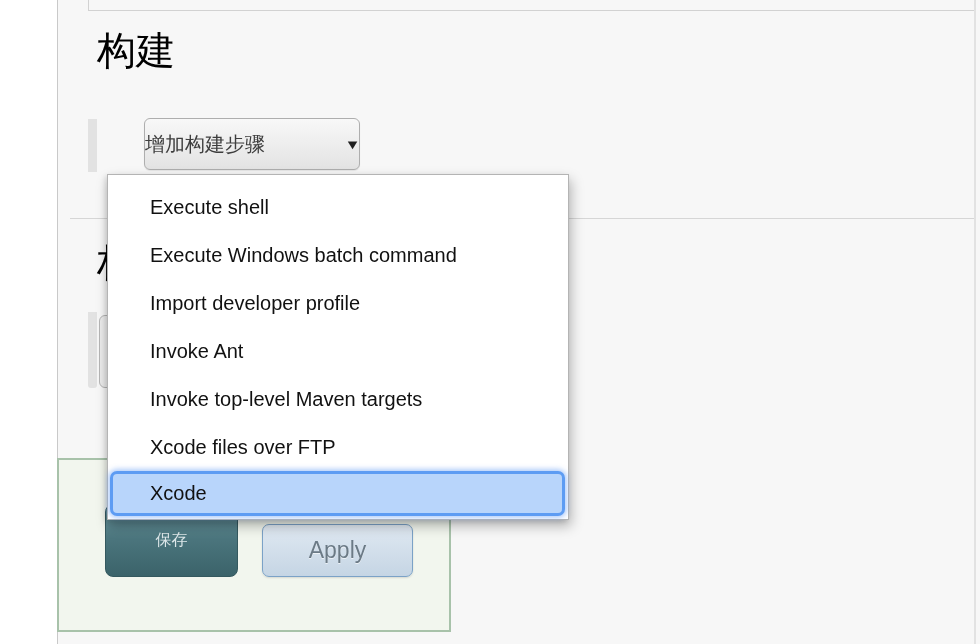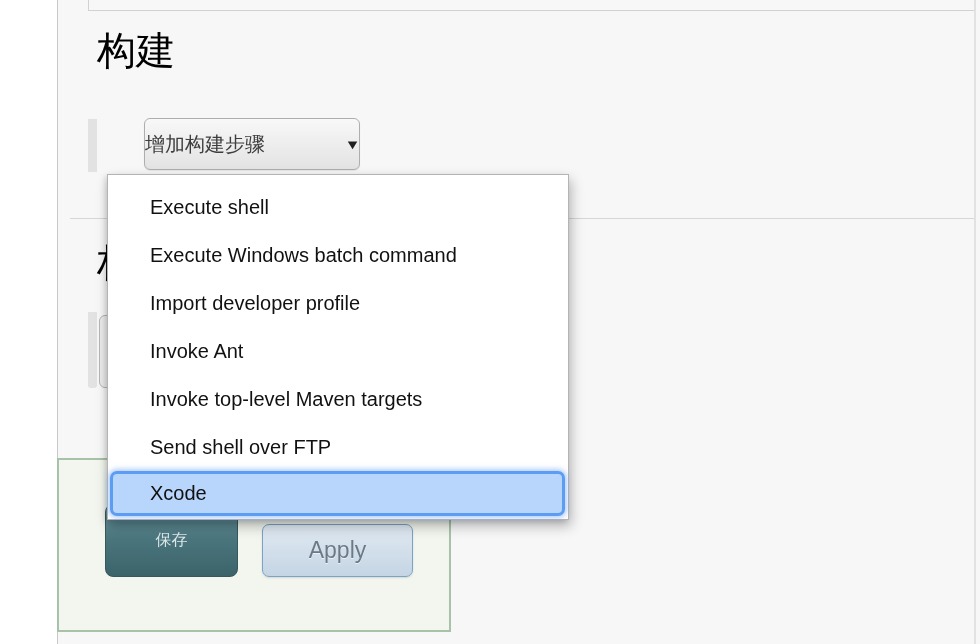--- a/index.html
+++ b/index.html
@@ -124,19 +124,19 @@
   <div class="btn-apply">
     <span>Apply</span>
   </div>
 
   <div class="dropdown">
     <div class="menu-item">Execute shell</div>
     <div class="menu-item">Execute Windows batch command</div>
     <div class="menu-item">Import developer profile</div>
     <div class="menu-item">Invoke Ant</div>
     <div class="menu-item">Invoke top-level Maven targets</div>
-    <div class="menu-item">Send shell over FTP</div>
+    <div class="menu-item">Xcode files over FTP</div>
     <div class="menu-item-hl-row">
       <div class="hl-box">Xcode</div>
     </div>
   </div>
 
 </div>
 
 </body></html>

